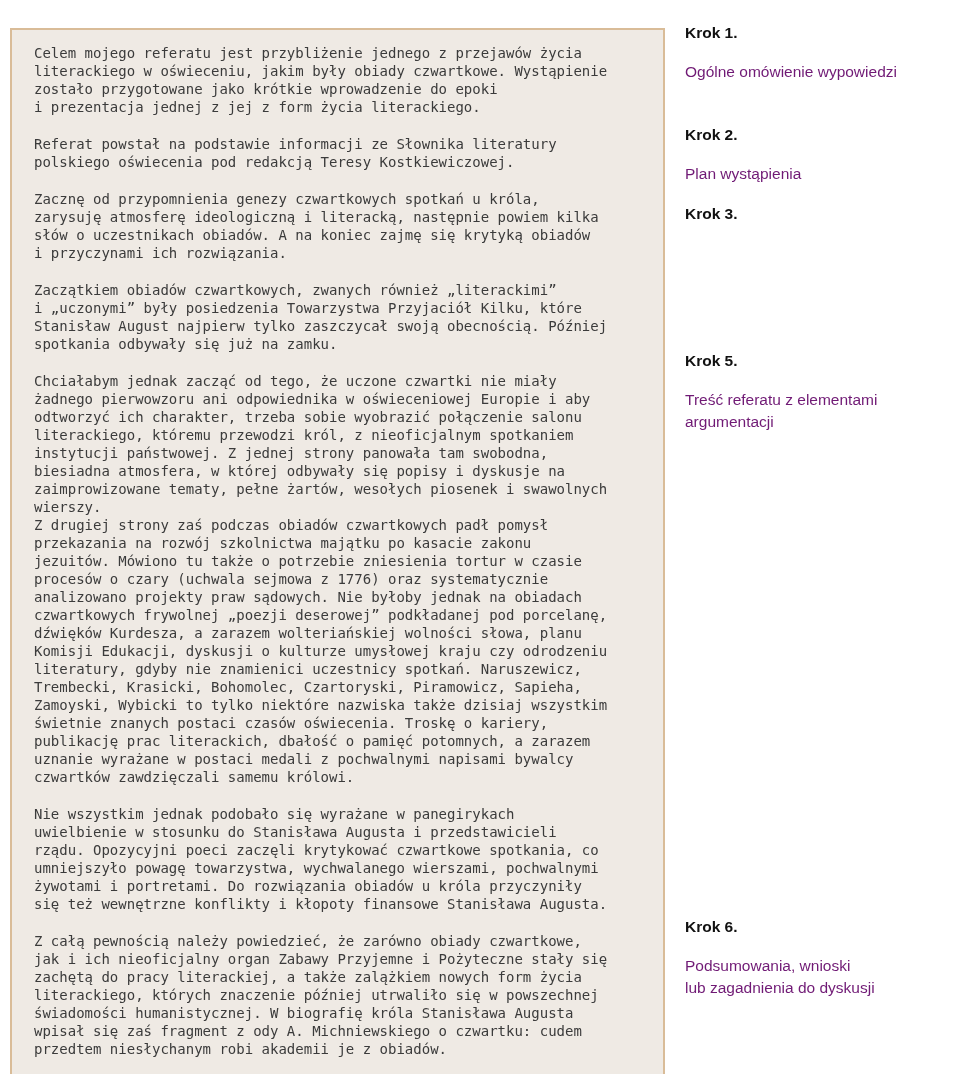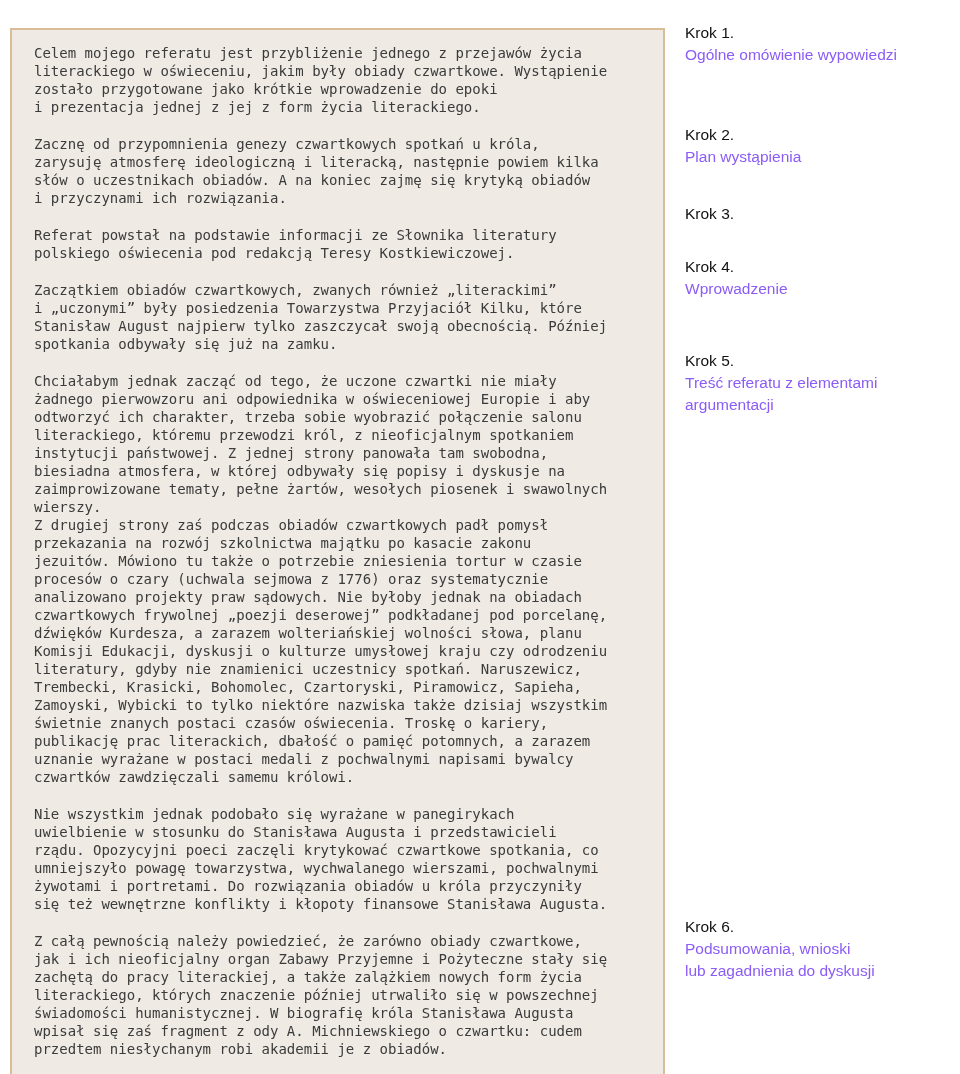--- a/index.html
+++ b/index.html
@@ -42,67 +42,64 @@
     width: 270px;
     height: 1074px;
   }
   .step-item {
     position: absolute;
     left: 0;
     width: 270px;
   }
   .step-label {
     font-size: 15.5px;
-    font-weight: normal;
+    font-weight: bold;
     line-height: 22px;
     color: #111111;
   }
   .step-description {
     font-size: 15.5px;
     line-height: 22px;
-    color: #8b5cf6;
+    color: #701a75;
     white-space: pre-line;
+    margin-top: 17px;
   }
   .step-pos-0 { top: 22px; }
   .step-pos-1 { top: 124px; }
   .step-pos-2 { top: 203px; }
   .step-pos-3 { top: 256px; }
   .step-pos-4 { top: 350px; }
   .step-pos-5 { top: 916px; }
 </style>
 </head>
 <body>
 
 <div class="report-panel">
   <p class="report-paragraph">Celem mojego referatu jest przybliżenie jednego z&nbsp;przejawów życia literackiego w&nbsp;oświeceniu, jakim były obiady czwartkowe. Wystąpienie zostało przygotowane jako krótkie wprowadzenie do epoki i&nbsp;prezentacja jednej z&nbsp;jej z&nbsp;form życia literackiego.</p>
+  <p class="report-paragraph">Referat powstał na podstawie informacji ze Słownika literatury polskiego oświecenia pod redakcją Teresy Kostkiewiczowej.</p>
   <p class="report-paragraph">Zacznę od przypomnienia genezy czwartkowych spotkań u&nbsp;króla, zarysuję atmosferę ideologiczną i&nbsp;literacką, następnie powiem kilka słów o&nbsp;uczestnikach obiadów. A&nbsp;na koniec zajmę się krytyką obiadów i&nbsp;przyczynami ich rozwiązania.</p>
-  <p class="report-paragraph">Referat powstał na podstawie informacji ze Słownika literatury polskiego oświecenia pod redakcją Teresy Kostkiewiczowej.</p>
   <p class="report-paragraph">Zaczątkiem obiadów czwartkowych, zwanych również „literackimi” i&nbsp;„uczonymi” były posiedzenia Towarzystwa Przyjaciół Kilku, które Stanisław August najpierw tylko zaszczycał swoją obecnością. Później spotkania odbywały się już na zamku.</p>
   <p class="report-paragraph">Chciałabym jednak zacząć od tego, że uczone czwartki nie miały żadnego pierwowzoru ani odpowiednika w&nbsp;oświeceniowej Europie i&nbsp;aby odtworzyć ich charakter, trzeba sobie wyobrazić połączenie salonu literackiego, któremu przewodzi król, z&nbsp;nieoficjalnym spotkaniem instytucji państwowej. Z&nbsp;jednej strony panowała tam swobodna, biesiadna atmosfera, w&nbsp;której odbywały się popisy i&nbsp;dyskusje na zaimprowizowane tematy, pełne żartów, wesołych piosenek i&nbsp;swawolnych wierszy.
 Z&nbsp;drugiej strony zaś podczas obiadów czwartkowych padł pomysł przekazania na rozwój szkolnictwa majątku po kasacie zakonu jezuitów. Mówiono tu także o&nbsp;potrzebie zniesienia tortur w&nbsp;czasie procesów o&nbsp;czary (uchwala sejmowa z&nbsp;1776) oraz systematycznie analizowano projekty praw sądowych. Nie byłoby jednak na obiadach czwartkowych frywolnej „poezji deserowej” podkładanej pod porcelanę, dźwięków Kurdesza, a&nbsp;zarazem wolteriańskiej wolności słowa, planu Komisji Edukacji, dyskusji o&nbsp;kulturze umysłowej kraju czy odrodzeniu literatury, gdyby nie znamienici uczestnicy spotkań. Naruszewicz, Trembecki, Krasicki, Bohomolec, Czartoryski, Piramowicz, Sapieha, Zamoyski, Wybicki to tylko niektóre nazwiska także dzisiaj wszystkim świetnie znanych postaci czasów oświecenia. Troskę o&nbsp;kariery, publikację prac literackich, dbałość o&nbsp;pamięć potomnych, a&nbsp;zarazem uznanie wyrażane w&nbsp;postaci medali z&nbsp;pochwalnymi napisami bywalcy czwartków zawdzięczali samemu królowi.</p>
   <p class="report-paragraph">Nie wszystkim jednak podobało się wyrażane w&nbsp;panegirykach uwielbienie w&nbsp;stosunku do Stanisława Augusta i&nbsp;przedstawicieli rządu. Opozycyjni poeci zaczęli krytykować czwartkowe spotkania, co umniejszyło powagę towarzystwa, wychwalanego wierszami, pochwalnymi żywotami i&nbsp;portretami. Do rozwiązania obiadów u&nbsp;króla przyczyniły się też wewnętrzne konflikty i&nbsp;kłopoty finansowe Stanisława Augusta.</p>
   <p class="report-paragraph">Z&nbsp;całą pewnością należy powiedzieć, że zarówno obiady czwartkowe, jak i&nbsp;ich nieoficjalny organ Zabawy Przyjemne i&nbsp;Pożyteczne stały się zachętą do pracy literackiej, a&nbsp;także zalążkiem nowych form życia literackiego, których znaczenie później utrwaliło się w&nbsp;powszechnej świadomości humanistycznej. W&nbsp;biografię króla Stanisława Augusta wpisał się zaś fragment z&nbsp;ody A.&nbsp;Michniewskiego o&nbsp;czwartku: cudem przedtem niesłychanym robi akademii je z&nbsp;obiadów.</p>
 </div>
 
 <div class="steps-sidebar">
   <div class="step-item step-pos-0">
     <div class="step-label">Krok 1.</div>
     <div class="step-description">Ogólne omówienie wypowiedzi</div>
   </div>
   <div class="step-item step-pos-1">
     <div class="step-label">Krok 2.</div>
     <div class="step-description">Plan wystąpienia</div>
   </div>
   <div class="step-item step-pos-2">
     <div class="step-label">Krok 3.</div>
   </div>
-  <div class="step-item step-pos-3">
-    <div class="step-label">Krok 4.</div>
-    <div class="step-description">Wprowadzenie</div>
-  </div>
   <div class="step-item step-pos-4">
     <div class="step-label">Krok 5.</div>
     <div class="step-description">Treść referatu z elementami
 argumentacji</div>
   </div>
   <div class="step-item step-pos-5">
     <div class="step-label">Krok 6.</div>
     <div class="step-description">Podsumowania, wnioski
 lub zagadnienia do dyskusji</div>
   </div>

